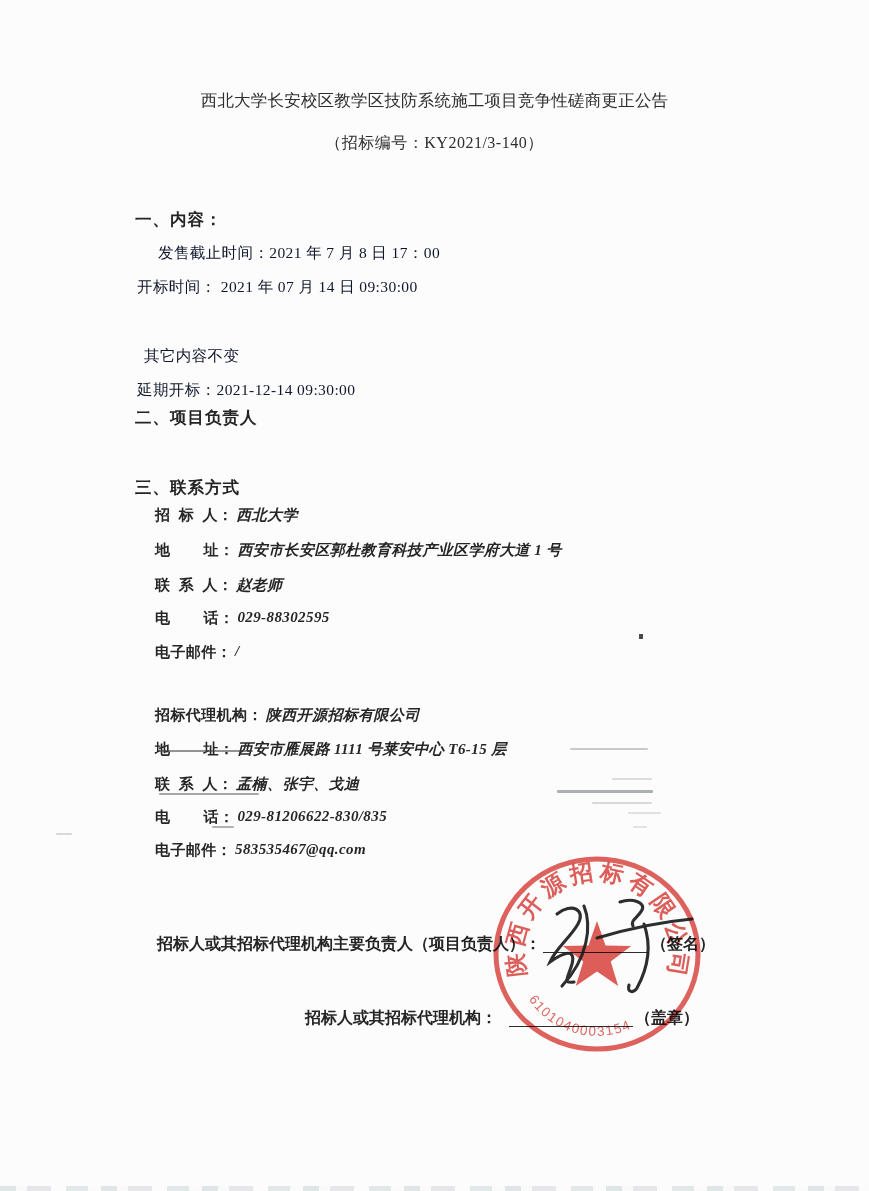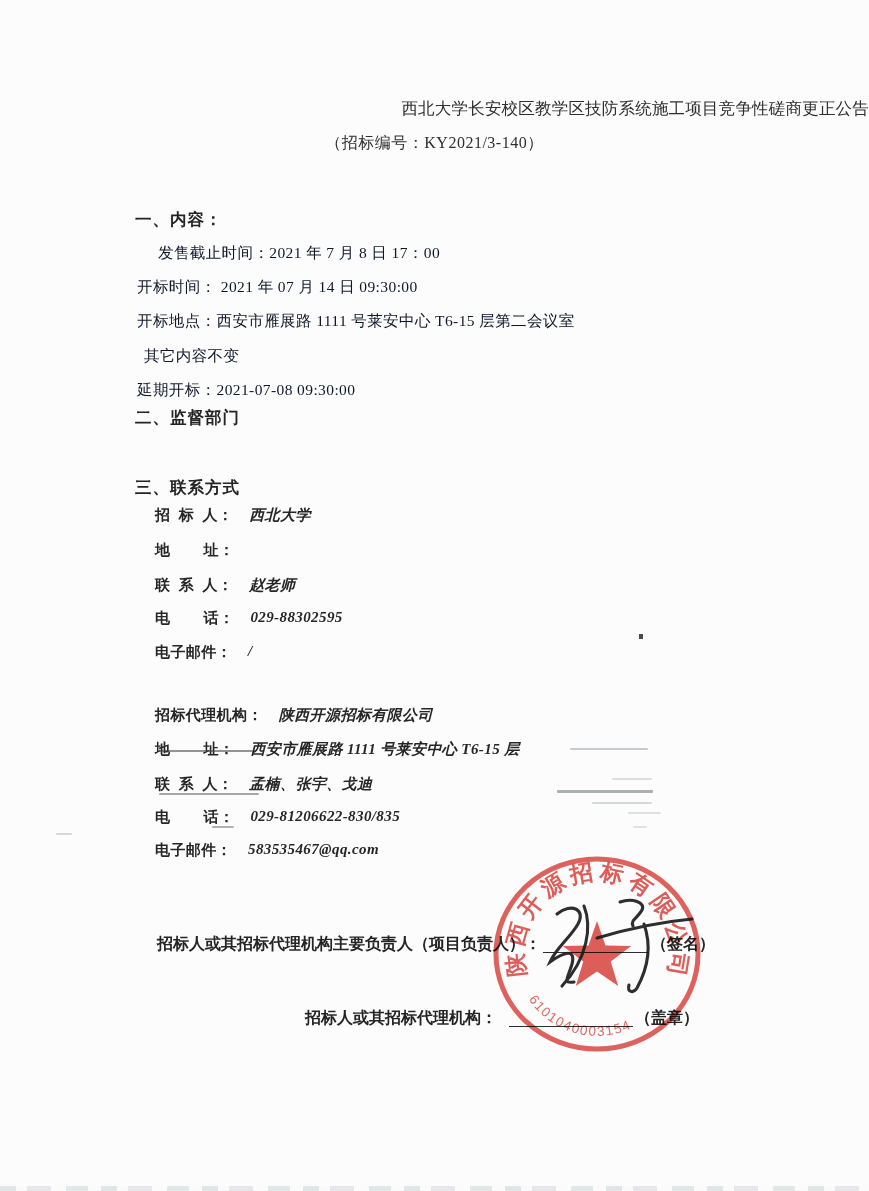--- a/index.html
+++ b/index.html
@@ -1,28 +1,28 @@
 <!DOCTYPE html>
 <html><head>
 <meta charset="utf-8">
 <style>
   html,body{margin:0;padding:0;background:#ffffff;}
   .page{
     position:relative;width:869px;height:1191px;background:#fcfcfc;overflow:hidden;
     font-family:"Liberation Serif","DejaVu Serif",serif;color:#222;
   }
-  .doc-title{position:absolute;top:98px;left:0;width:100%;text-align:right;
+  .doc-title{position:absolute;top:90px;left:0;width:100%;text-align:center;
     font-size:16.5px;color:#2e2e2e;letter-spacing:.2px;}
   .doc-subtitle{position:absolute;top:133px;left:0;width:100%;text-align:center;
     font-size:16px;color:#2e2e2e;letter-spacing:.5px;}
   .h1{position:absolute;font-family:"Liberation Sans","DejaVu Sans",sans-serif;
     font-weight:bold;font-size:16.5px;color:#242424;letter-spacing:1px;}
   .body-line{position:absolute;font-size:15.5px;color:#0f172a;letter-spacing:.4px;}
   .contact-row{position:absolute;left:155px;display:flex;font-size:15px;font-weight:600;
-    color:#262626;letter-spacing:.4px;gap:13px;}
+    color:#262626;letter-spacing:.4px;}
   .contact-row .label{white-space:pre;}
   .contact-row .value{margin-left:3px;white-space:pre;font-style:italic;}
   .sig-row{position:absolute;display:flex;align-items:flex-end;font-size:16px;
     font-weight:600;color:#242424;}
   .sig-row .lbl{white-space:pre;}
   .sig-underline{display:inline-block;height:18px;border-bottom:1.6px solid #2e2e2e;
     margin:0 2px 2px 2px;}
   #sig1 .sig-underline{width:106px;}
   #sig2 .sig-underline{width:124px;margin-left:12px;}
   .seal-svg{position:absolute;left:490px;top:855px;mix-blend-mode:multiply;opacity:.93;}
@@ -40,34 +40,34 @@
 <body>
 
 <div class="page">
 
   <div class="doc-title">西北大学长安校区教学区技防系统施工项目竞争性磋商更正公告</div>
   <div class="doc-subtitle">（招标编号：KY2021/3-140）</div>
 
   <div class="h1" style="left:135px;top:209px">一、内容：</div>
   <div class="body-line" style="left:158px;top:243px">发售截止时间：2021 年 7 月 8 日 17：00</div>
   <div class="body-line" style="left:137px;top:277px">开标时间：  2021 年 07 月 14 日  09:30:00</div>
-  <div class="body-line" style="left:137px;top:311px">开标地点：西安市雁展路 1111 号莱安中心 T6-15 层第二会议室</div>
   <div class="body-line" style="left:144px;top:346px">其它内容不变</div>
-  <div class="body-line" style="left:137px;top:380px">延期开标：2021-07-08  09:30:00</div>
+  <div class="body-line" style="left:137px;top:380px">延期开标：2021-12-14  09:30:00</div>
 
-  <div class="h1" style="left:135px;top:407px">二、监督部门</div>
+  <div class="h1" style="left:135px;top:407px">二、项目负责人</div>
 
   <div class="h1" style="left:135px;top:477px">三、联系方式</div>
 
   <div class="contact-row" style="top:506px">
     <span class="label">招  标  人：</span>
     <span class="value">西北大学</span>
   </div>
   <div class="contact-row" style="top:541px">
     <span class="label">地        址：</span>
+    <span class="value">西安市长安区郭杜教育科技产业区学府大道 1 号</span>
   </div>
   <div class="contact-row" style="top:576px">
     <span class="label">联  系  人：</span>
     <span class="value">赵老师</span>
   </div>
   <div class="contact-row" style="top:609px">
     <span class="label">电        话：</span>
     <span class="value">029-88302595</span>
   </div>
   <div class="contact-row" style="top:643px">

